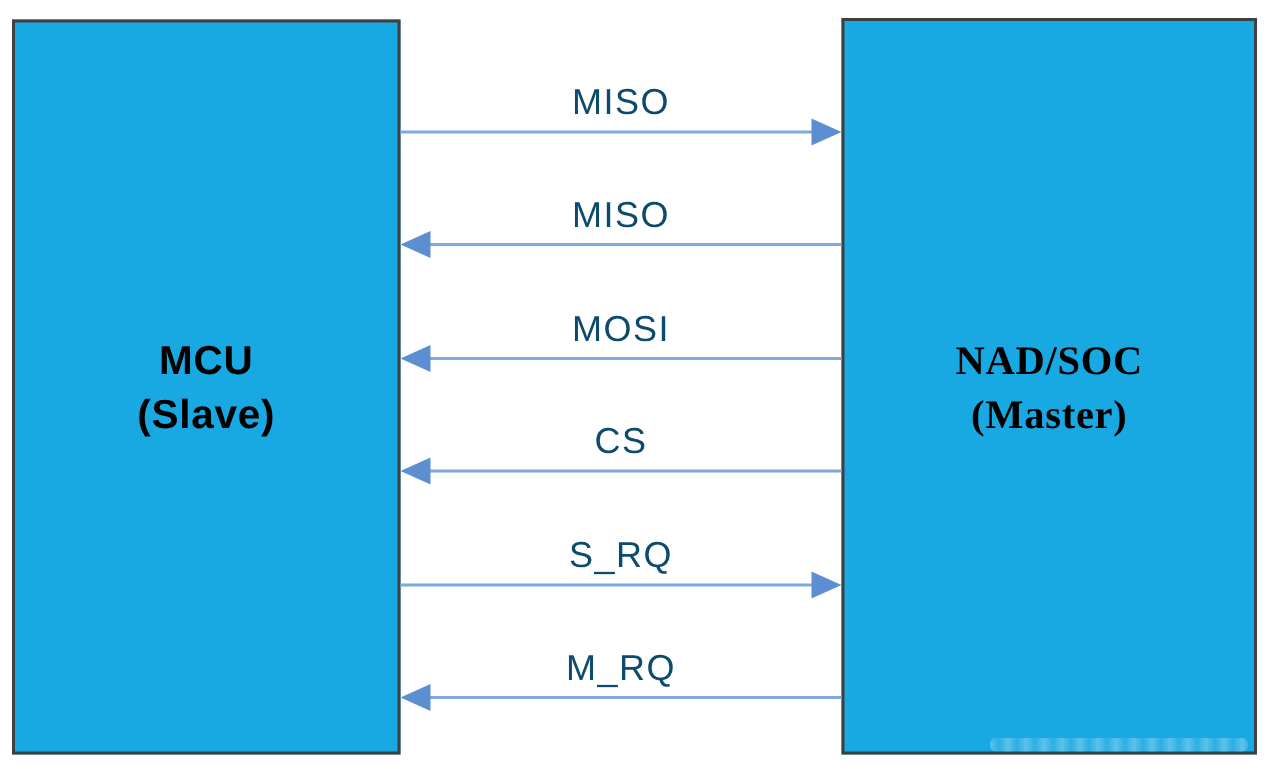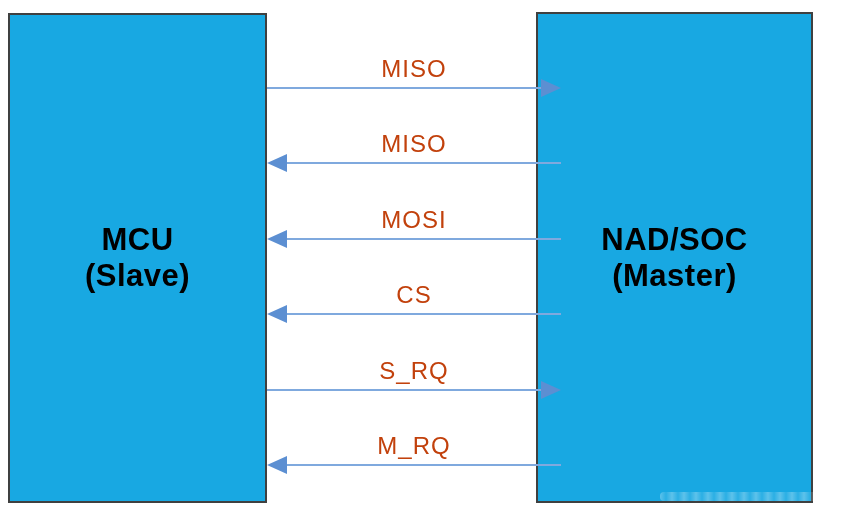--- a/index.html
+++ b/index.html
@@ -20,43 +20,43 @@
     background: #18A8E2;
     border: 2px solid #3F4040;
     box-sizing: border-box;
     display: flex;
     flex-direction: column;
     align-items: center;
     justify-content: center;
     text-align: center;
   }
   .node-box .box-line {
-    font-size: 31px;
+    font-size: 27px;
     font-weight: bold;
     color: #000000;
     line-height: 36px;
     letter-spacing: 0.5px;
   }
   #box-left  { left: 8px;   top: 13px; width: 259px; height: 490px; }
-  #box-right { left: 536px; top: 12px; width: 277px; height: 491px; }
+  #box-right { left: 561px; top: 12px; width: 277px; height: 491px; font-family: Liberation Serif, serif; }
 
   .signal {
     position: absolute;
     left: 267px;
     width: 294px;
     height: 0;
   }
   .signal-label {
     position: absolute;
     left: 0;
     right: 0;
     bottom: 5px;
     text-align: center;
     font-size: 24px;
-    color: #c2410c;
+    color: #0c4a6e;
     letter-spacing: 1px;
   }
   .arrow {
     position: absolute;
     left: 0;
     right: 0;
     top: 0;
     height: 0;
   }
   .arrow .shaft {

